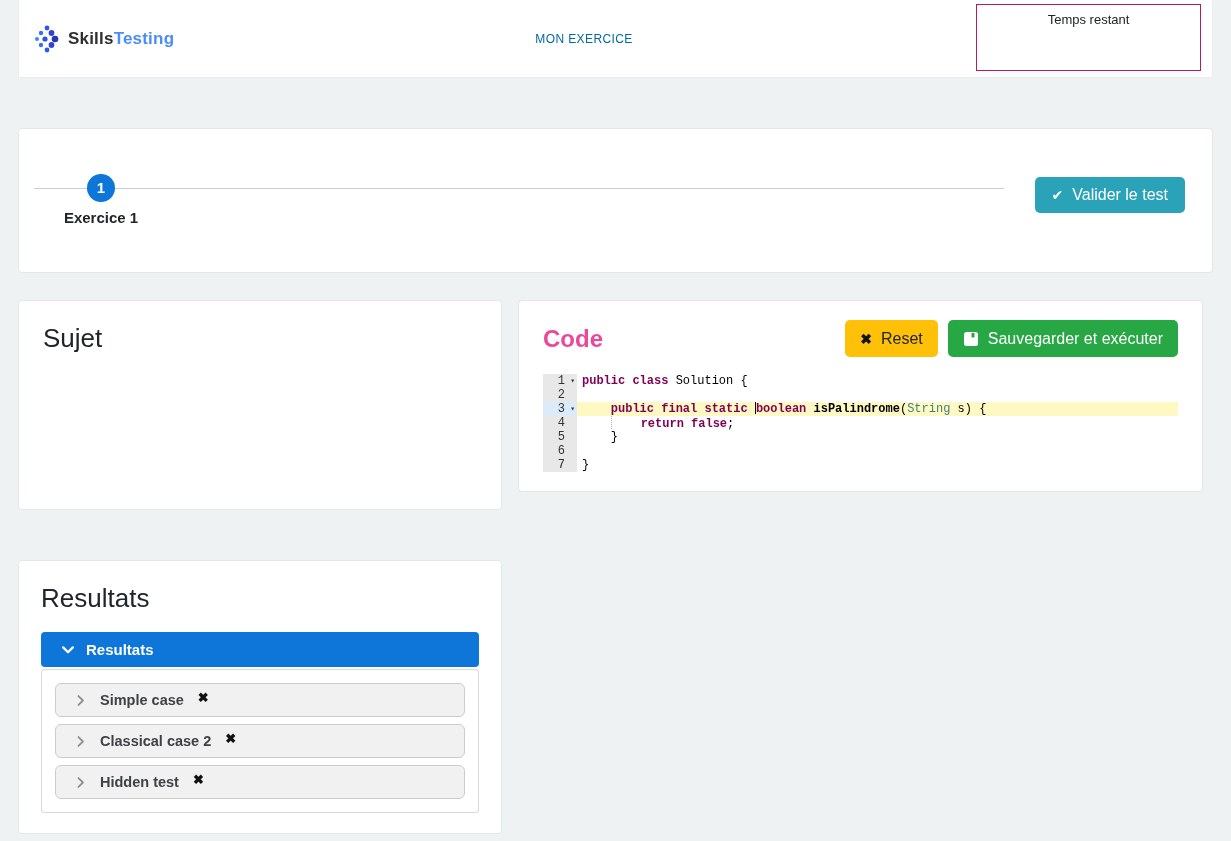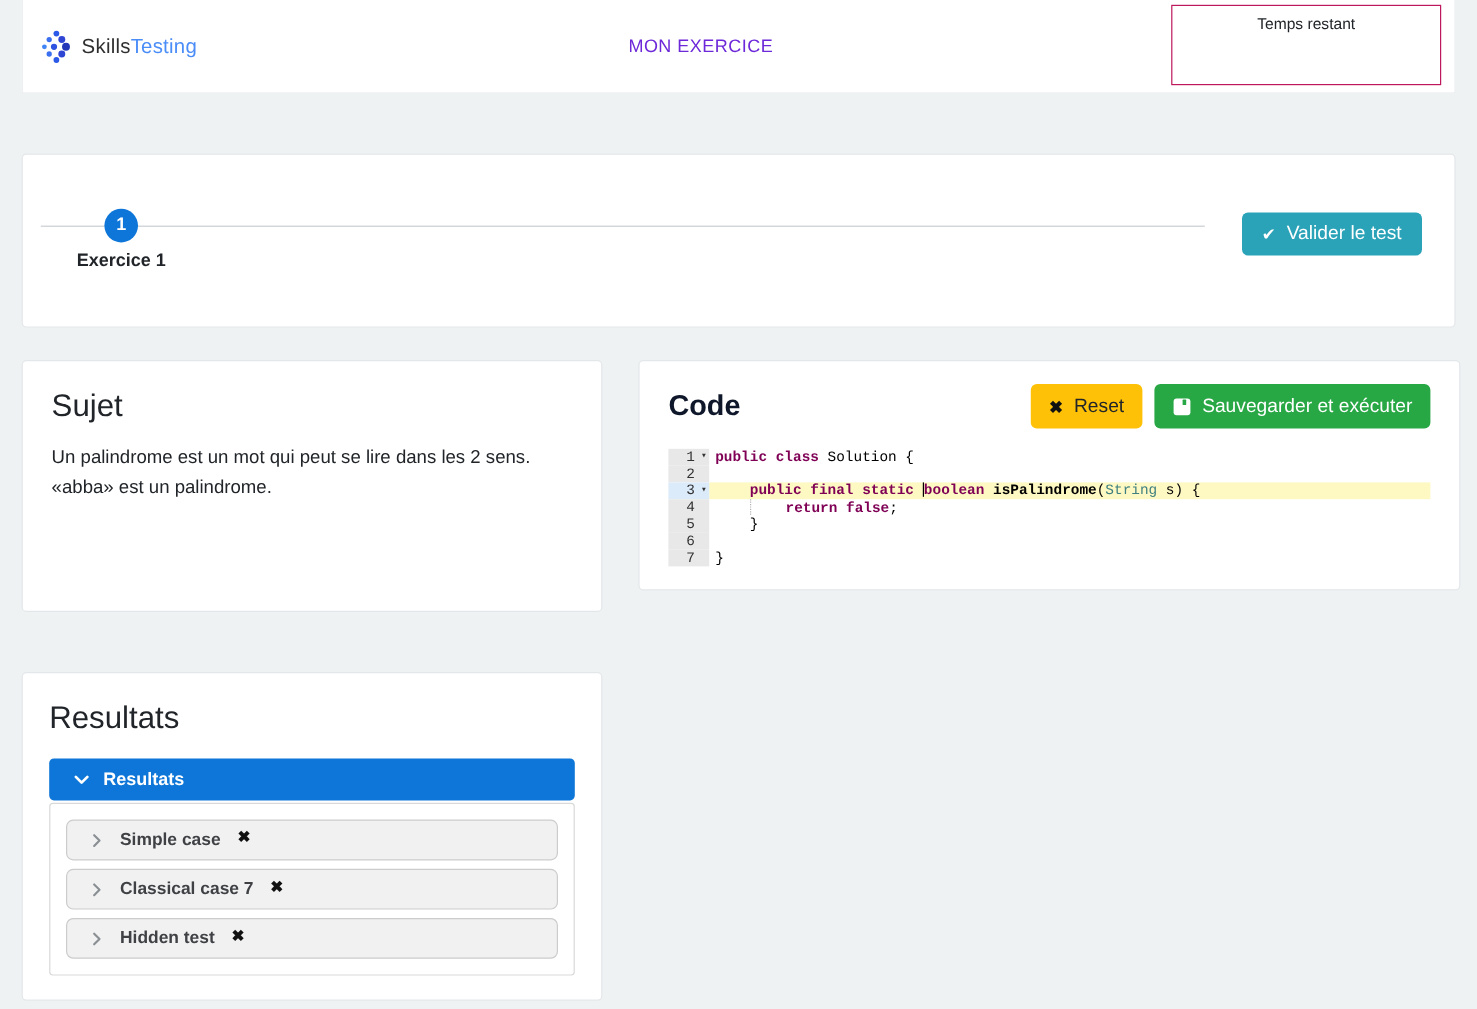--- a/index.html
+++ b/index.html
@@ -19,26 +19,26 @@
     margin: 0 18px;
     height: 78px;
     background: #fff;
     border: 1px solid #e9edee;
     border-top: none;
   }
   .logo {
     position: absolute; left: 15px; top: 50%; transform: translateY(-50%);
     display: flex; align-items: center; gap: 4px; cursor: pointer;
   }
-  .logo-text { font-size: 17px; font-weight: 400; letter-spacing: 0.2px; }
+  .logo-text { font-size: 17px; font-weight: 700; letter-spacing: 0.2px; }
   .logo-skills { color: #2f2f2f; }
   .logo-testing { color: var(--link_blue); }
   .header-title {
     position: absolute; left: 565px; top: 50%; transform: translate(-50%,-50%);
-    font-size: 15px; color: #6d28d9; letter-spacing: 0.4px;
+    font-size: 12px; color: #0369a1; letter-spacing: 0.4px;
   }
   .timer-box {
     position: absolute; right: 11px; top: 4px;
     width: 225px; height: 67px;
     background: #fff; border: 1px solid #be185d;
     text-align: center; padding-top: 7px;
   }
   .timer-label { font-size: 13px; color: #212529; }
   .timer-value { font-size: 29px; font-weight: 700; color: #0d0d0d; margin-top: 1px; letter-spacing: 0.5px; }
 
@@ -71,33 +71,33 @@
     border: none; border-radius: 5px; cursor: pointer;
     font-family: "Liberation Sans", sans-serif;
   }
   .btn-teal {
     position: absolute; right: 27px; top: 48px; height: 36px;
     background: var(--teal); color: #fff; font-size: 16px; padding: 0 17px;
   }
   .check-glyph { font-size: 14px; }
 
   
-  .columns { display: flex; gap: 30px; margin: 27px 18px 0 18px; align-items: flex-start; }
+  .columns { display: flex; gap: 16px; margin: 27px 18px 0 18px; align-items: flex-start; }
   .col-left { width: 484px; flex: none; }
   .col-right { width: 685px; flex: none; }
 
   
   .subject-card { min-height: 210px; padding: 22px 24px; }
   .subject-card h2 { margin-bottom: 16px; }
   .subject-card p { font-size: 15.5px; line-height: 1.6; margin-bottom: 13px; color: #212529; }
 
   
   .code-card { min-height: 192px; padding: 19px 24px 14px 24px; }
   .code-header { display: flex; align-items: center; justify-content: space-between; }
-  .code-title { font-size: 24px; font-weight: 700; color: #0f172a; }
+  .code-title { font-size: 24px; font-weight: 700; color: #ec4899; }
   .code-actions { display: flex; gap: 10px; }
   .btn-yellow { background: var(--yellow); color: #212529; font-size: 16px; height: 37px; padding: 0 15px; }
   .btn-green  { background: var(--green);  color: #fff;    font-size: 16px; height: 37px; padding: 12px 15px; }
   .cross-glyph { font-weight: 700; font-size: 14px; color: #111; }
 
   .editor {
     margin-top: 17px;
     font-family: "Liberation Mono", "DejaVu Sans Mono", monospace;
     font-size: 12px;
     cursor: text;
@@ -180,21 +180,20 @@
       <span class="check-glyph">✔</span>
       <span>Valider le test</span>
     </button>
   </section>
 
   <div class="columns">
 
     <div class="col-left">
       <section class="card subject-card">
         <h2 class="card-title">Sujet</h2>
-        <p>Un palindrome est un mot qui peut se lire dans les 2 sens. «abba» est un palindrome.</p>
       </section>
 
       <section class="card results-card">
         <h2 class="card-title">Resultats</h2>
         <div class="results-bar">
           <svg class="chev" width="14" height="14" viewBox="0 0 16 16">
             <path d="M2.5 5 L8 10.5 L13.5 5" stroke="#ffffff" stroke-width="2.6" fill="none" stroke-linecap="round" stroke-linejoin="round"></path>
           </svg>
           <span>Resultats</span>
         </div>
@@ -203,21 +202,21 @@
               <svg class="chev" width="13" height="13" viewBox="0 0 16 16">
                 <path d="M5.5 2.5 L11 8 L5.5 13.5" stroke="#8a8f94" stroke-width="2.2" fill="none" stroke-linecap="round" stroke-linejoin="round"></path>
               </svg>
               <span class="test-name">Simple case</span>
               <span class="test-status">✖</span>
             </div>
             <div class="test-row">
               <svg class="chev" width="13" height="13" viewBox="0 0 16 16">
                 <path d="M5.5 2.5 L11 8 L5.5 13.5" stroke="#8a8f94" stroke-width="2.2" fill="none" stroke-linecap="round" stroke-linejoin="round"></path>
               </svg>
-              <span class="test-name">Classical case 7</span>
+              <span class="test-name">Classical case 2</span>
               <span class="test-status">✖</span>
             </div>
             <div class="test-row">
               <svg class="chev" width="13" height="13" viewBox="0 0 16 16">
                 <path d="M5.5 2.5 L11 8 L5.5 13.5" stroke="#8a8f94" stroke-width="2.2" fill="none" stroke-linecap="round" stroke-linejoin="round"></path>
               </svg>
               <span class="test-name">Hidden test</span>
               <span class="test-status">✖</span>
             </div>
           </div>

